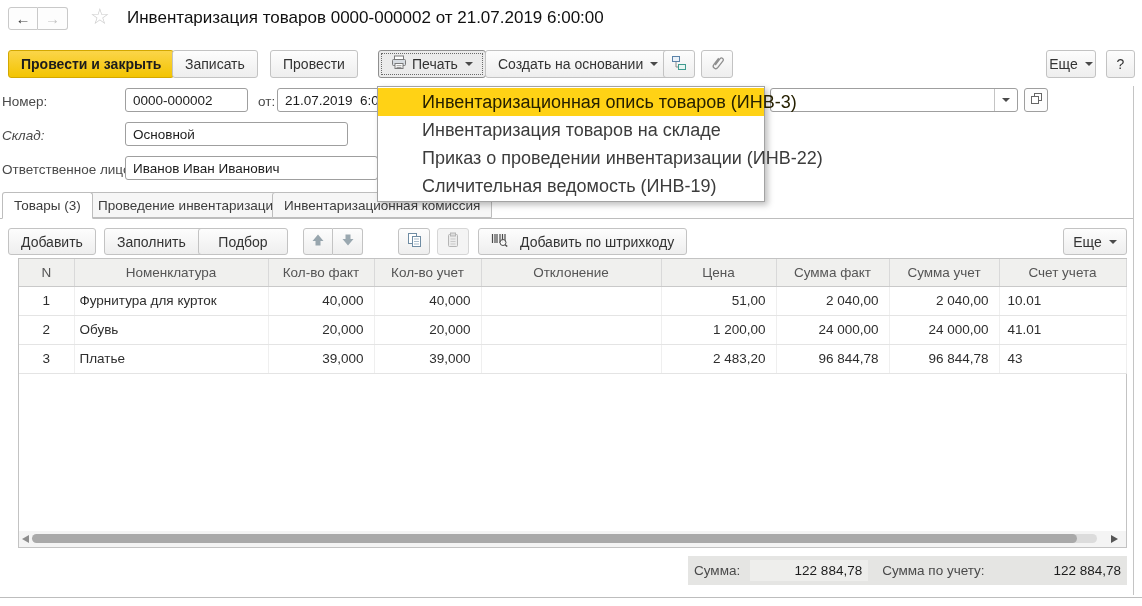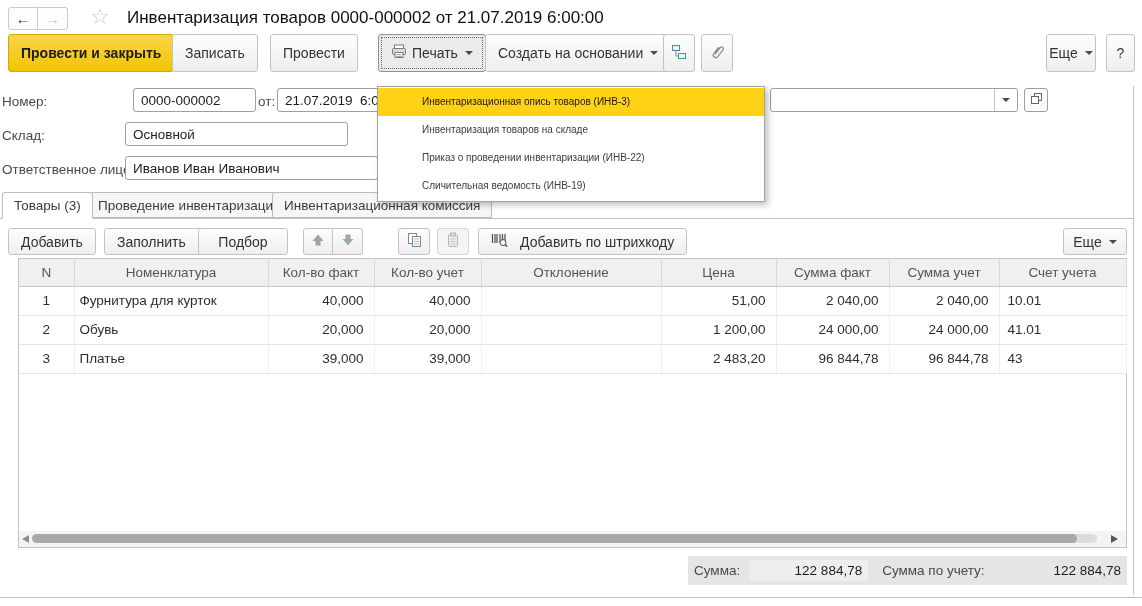--- a/index.html
+++ b/index.html
@@ -17,21 +17,21 @@
     width:30px; height:23px; border:1px solid #c9c9c9; background:#fdfdfd;
     display:flex; align-items:center; justify-content:center; font-size:15px; cursor:pointer;
   }
   .navbtn.back { border-radius:3px 0 0 3px; color:#3c3c3c; }
   .navbtn.fwd  { border-radius:0 3px 3px 0; border-left:none; color:#c3c3c3; }
   .star { left:90px; top:4px; font-size:22px; color:#ccc; cursor:pointer; }
   .wtitle { left:127px; top:8px; font-size:17px; color:#101010; white-space:nowrap; }
 
   
   .btn {
-    position:absolute; top:34px; height:38px; display:inline-flex; align-items:center;
+    position:absolute; top:50px; height:28px; display:inline-flex; align-items:center;
     justify-content:center; gap:5px; padding:0 12px;
     background:linear-gradient(#fdfdfd,#eeeeee); border:1px solid #c3c3c3; border-radius:3px;
     font-size:14px; color:#333; cursor:pointer; white-space:nowrap;
   }
   .btn.primary {
     background:linear-gradient(#fbd549,#f3c402); border-color:#d3a800;
     font-weight:bold; color:#1c1c1c;
   }
   .btn.pressed {
     background:#ebebeb; border-color:#8f8f8f;
@@ -125,21 +125,21 @@
   }
   .totals .l2 { margin-left:14px; }
   .totals .v2 { flex:1; text-align:right; padding-right:6px; color:#1d1d1d; }
 
   
   .menu {
     left:377px; top:86px; width:388px; background:#fff; border:1px solid #a3a3a3;
     box-shadow:3px 3px 6px rgba(0,0,0,.25); z-index:30; padding:1px 0;
   }
   .menu .mi {
-    height:28px; line-height:28px; padding-left:44px; font-size:10px; color:#3c3c3c;
+    height:28px; line-height:28px; padding-left:44px; font-size:18px; color:#3c3c3c;
     cursor:pointer; white-space:nowrap;
   }
   .menu .mi.hl { background:#ffd215; color:#262000; }
 
   .vline { left:1133px; top:86px; width:1px; height:509px; background:#c4c4c4; }
   .bottomline { left:0; top:597px; width:1142px; height:1px; background:#bdbdbd; }
 </style>
 </head>
 <body>
 
@@ -186,38 +186,38 @@
       <path d="M3.5 3.5 v8 a2.5 2.5 0 0 0 5 0 V3 a1.8 1.8 0 0 0 -3.6 0 v8" stroke="#8f8f8f" stroke-width="1.3"></path>
     </svg></span>
   </button>
   <button class="btn" style="left:1046px; width:50px; padding:0 8px;">
     <span>Еще</span>
     <span class="caret"></span>
   </button>
   <button class="btn iconbtn" style="left:1106px; width:29px;">?</button>
 
   <div class="flabel" style="left:2px; top:94px;">Номер:</div>
-  <input class="field" style="left: 125px; top: 88px; width: 123px; margin-left: 8px;" value="0000-000002">
+  <input class="field" style="left: 125px; top: 88px; width: 123px;" value="0000-000002">
   <div class="flabel" style="left:258px; top:94px;">от:</div>
   <input class="field" style="left: 277px; top: 88px; width: 150px;" value="21.07.2019  6:00:00">
 
   <div class="combo">
     <input style="">
     <div class="arrowseg">
       <span class="caret" style="margin:0;"></span>
     </div>
   </div>
   <div class="openbtn">
     <span><svg width="13" height="13" viewBox="0 0 13 13" fill="none">
       <rect x="4.5" y="1.5" width="7" height="7" stroke="#666" fill="#fff"></rect>
       <rect x="1.5" y="4.5" width="7" height="7" stroke="#666" fill="#fff"></rect>
     </svg></span>
   </div>
 
-  <div class="flabel" style="left:2px; top:128px;">Склад:</div>
+  <div class="flabel" style="left:2px; top:128px;font-style:italic;">Склад:</div>
   <input class="field" style="left: 125px; top: 122px; width: 223px;" value="Основной">
 
   <div class="flabel" style="left:2px; top:162px;">Ответственное лицо:</div>
   <input class="field" style="left: 125px; top: 156px; width: 253px;" value="Иванов Иван Иванович">
 
   <div class="abs tabline"></div>
   <div class="tab active" style="left:2px;">Товары (3)</div>
   <div class="tab" style="left:86px;">Проведение инвентаризации</div>
   <div class="tab" style="left:272px;">Инвентаризационная комиссия</div>
 

